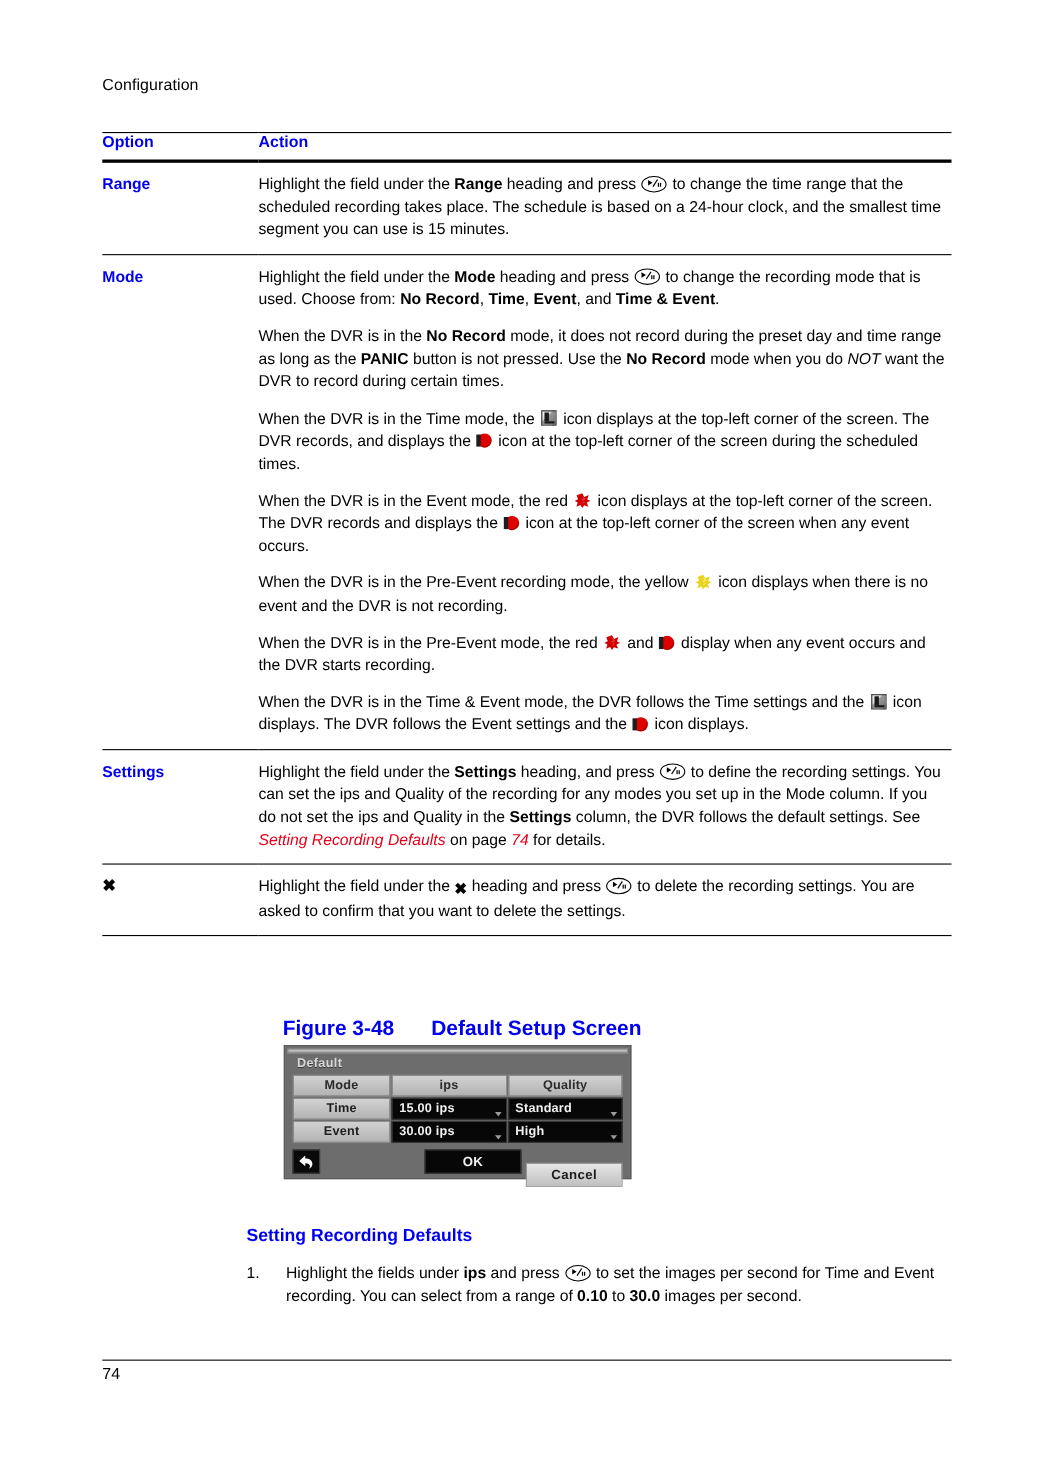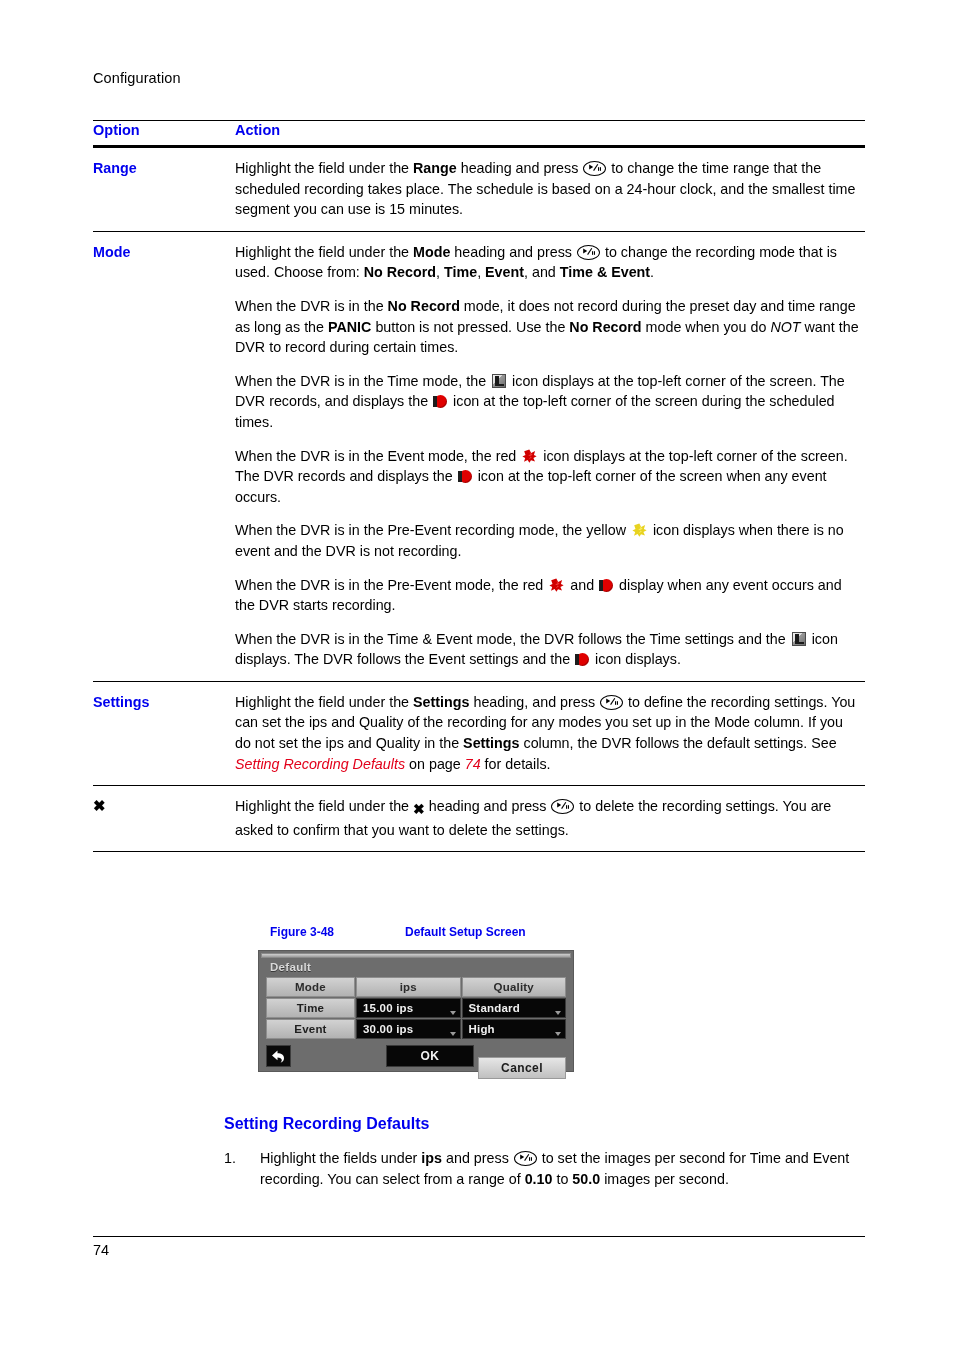--- a/index.html
+++ b/index.html
@@ -142,22 +142,22 @@
   
   .ico-x {
     font-weight: bold;
     font-size: 14px;
     letter-spacing: 0;
   }
 
   
   .figure-caption {
     position: absolute;
-    left: 270px; top: 925px;
-    font-size: 12px;
+    left: 257px; top: 925px;
+    font-size: 19px;
     font-weight: bold;
     color: #0000ee;
     white-space: nowrap;
   }
   .figure-caption .fig-num { display: inline-block; width: 135px; }
 
   
   .dvr-shot {
     position: absolute;
     left: 258px; top: 950px;
@@ -414,20 +414,20 @@
   <div class="sec-heading">Setting Recording Defaults</div>
 
   <div class="num-list">
       <div class="li">
         <div class="num">1.</div>
         <div class="body">Highlight the fields under <b>ips</b> and press <span class="ico ico-enter"><svg width="20" height="12" viewBox="0 0 20 12" aria-hidden="true">
               <path d="M5.2 2.6 L9.2 5.1 L5.2 7.6 Z" fill="#000"></path>
               <path d="M9.6 8.6 L13.8 2.2" stroke="#000" stroke-width="1.1"></path>
               <rect x="14" y="5.2" width="1.1" height="3.6" fill="#000"></rect>
               <rect x="15.9" y="5.2" width="1.1" height="3.6" fill="#000"></rect>
-            </svg></span> to set the images per second for Time and Event recording. You can select from a range of <b>0.10</b> to <b>50.0</b> images per second.</div>
+            </svg></span> to set the images per second for Time and Event recording. You can select from a range of <b>0.10</b> to <b>30.0</b> images per second.</div>
       </div>
     </div>
 
   <div class="footer-rule"></div>
   <div class="folio">74</div>
 
 </div>
 
 </body></html>

